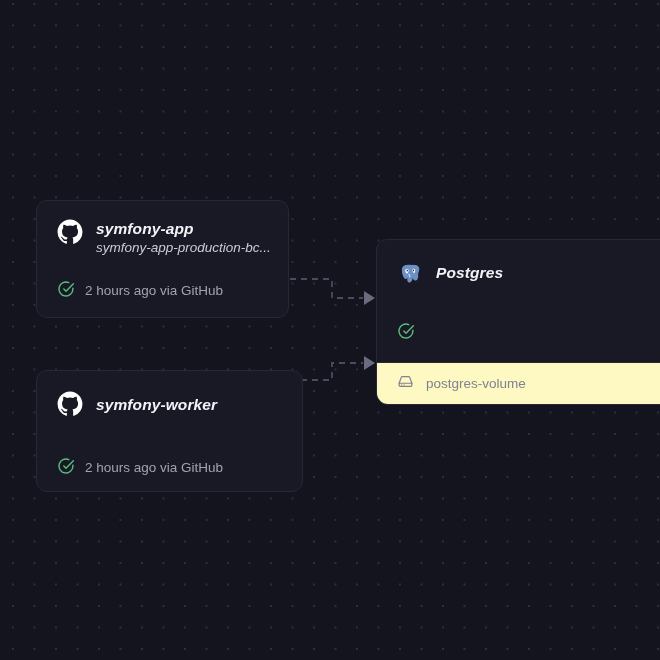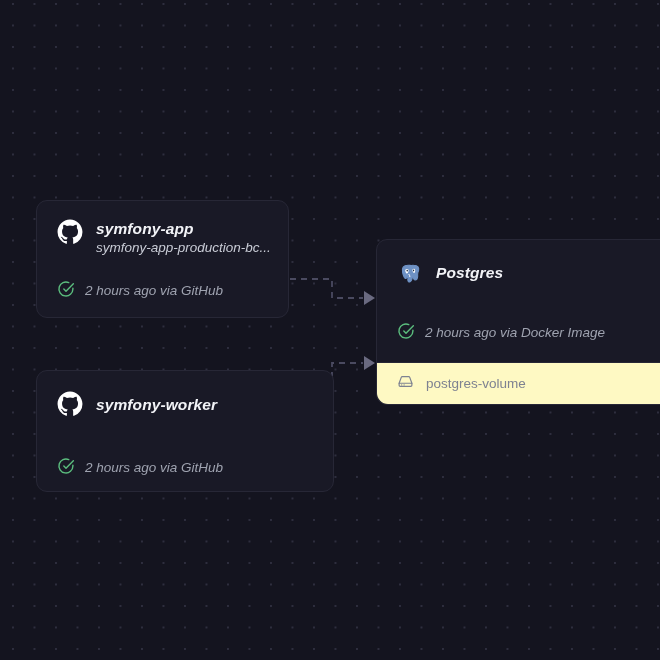--- a/index.html
+++ b/index.html
@@ -33,21 +33,21 @@
   .head-text { min-width:0; flex:1 1 auto; }
   .card-title {
     font-size:15.5px; font-weight:bold; color:#f2f3f7;
     letter-spacing:.1px; line-height:19px; white-space:nowrap;
   }
   .card-subtitle {
     font-size:13.5px; color:#c9ccd6; line-height:18px; margin-top:2px;
     white-space:nowrap; overflow:hidden; text-overflow:ellipsis;
   }
   .status-row { display:flex; align-items:center; gap:10px; }
-  .status-text { font-size:13.5px; color:#9fa3b0; line-height:18px; white-space:nowrap;font-style:italic; }
+  .status-text { font-size:13.5px; color:#9fa3b0; line-height:18px; white-space:nowrap; }
 
   .volume-row {
     display:flex; align-items:center; gap:12px;
     height:100%;
     padding:0 20px;
     background:#fef9c3;
     border-top:1px solid #272736;
     border-radius:0 0 11px 11px;
   }
   .volume-text { font-size:13.5px; color:#7e8291; line-height:18px; white-space:nowrap; }
@@ -89,21 +89,21 @@
           <svg viewBox="0 0 24 24" width="18" height="18" fill="none" stroke="#5bbd7e" stroke-width="1.9" stroke-linecap="round" stroke-linejoin="round">
             <path d="M21.2 11.1v.9a9.3 9.3 0 1 1-5.5-8.5"></path>
             <path d="M21.8 5.1 12 14.9l-2.9-2.9"></path>
           </svg>
         </span>
         <span class="status-text">2 hours ago via GitHub</span>
       </div>
     </div>
   </div>
 
-  <div class="card" style="left:36px; top:370px; width:298px; height:122px;">
+  <div class="card" style="left:36px; top:370px; width:267px; height:122px;">
     <div class="card-body" style="padding-top:20px;">
       <div class="card-head centered">
         <span class="head-icon">
           <svg viewBox="0 0 24 24" width="26" height="26" fill="#ffffff">
             <path d="M12 .5C5.73.5.5 5.73.5 12a11.5 11.5 0 0 0 7.86 10.92c.58.1.79-.25.79-.56
             0-.27-.01-1.16-.02-2.1-3.2.7-3.88-1.37-3.88-1.37-.52-1.33-1.28-1.69-1.28-1.69-1.05-.72.08-.7.08-.7
             1.16.08 1.77 1.19 1.77 1.19 1.03 1.77 2.7 1.26 3.36.96.1-.75.4-1.26.73-1.55-2.56-.29-5.25-1.28-5.25-5.7
             0-1.26.45-2.29 1.19-3.1-.12-.29-.52-1.46.11-3.05 0 0 .97-.31 3.18 1.18a11 11 0 0 1 5.8 0c2.2-1.49
             3.17-1.18 3.17-1.18.63 1.59.23 2.76.12 3.05.74.81 1.18 1.84 1.18 3.1 0 4.43-2.69 5.4-5.26 5.69.41.36.78
             1.06.78 2.14 0 1.54-.01 2.79-.01 3.17 0 .31.2.67.8.56A11.5 11.5 0 0 0 23.5 12C23.5 5.73 18.27.5 12 .5z"></path>
@@ -151,21 +151,20 @@
           <span class="card-title">Postgres</span>
         </span>
       </div>
       <div class="status-row" style="margin-top:37px;">
         <span>
           <svg viewBox="0 0 24 24" width="18" height="18" fill="none" stroke="#5bbd7e" stroke-width="1.9" stroke-linecap="round" stroke-linejoin="round">
             <path d="M21.2 11.1v.9a9.3 9.3 0 1 1-5.5-8.5"></path>
             <path d="M21.8 5.1 12 14.9l-2.9-2.9"></path>
           </svg>
         </span>
-        <span class="status-text">2 hours ago via Docker Image</span>
       </div>
     </div>
     <div style="position:absolute; left:0; right:0; bottom:0; height:42px;">
       <div class="volume-row">
         <span>
           <svg viewBox="0 0 24 24" width="17" height="17" fill="none" stroke="#7e8291" stroke-width="1.7" stroke-linecap="round" stroke-linejoin="round">
             <path d="M3 14.5 6 6.2a1.6 1.6 0 0 1 1.5-1h9a1.6 1.6 0 0 1 1.5 1l3 8.3"></path>
             <path d="M3 14.5h18v2.8a1.5 1.5 0 0 1-1.5 1.5h-15A1.5 1.5 0 0 1 3 17.3z"></path>
             <path d="M6.6 16.8h.02M10 16.8h.02"></path>
           </svg>

